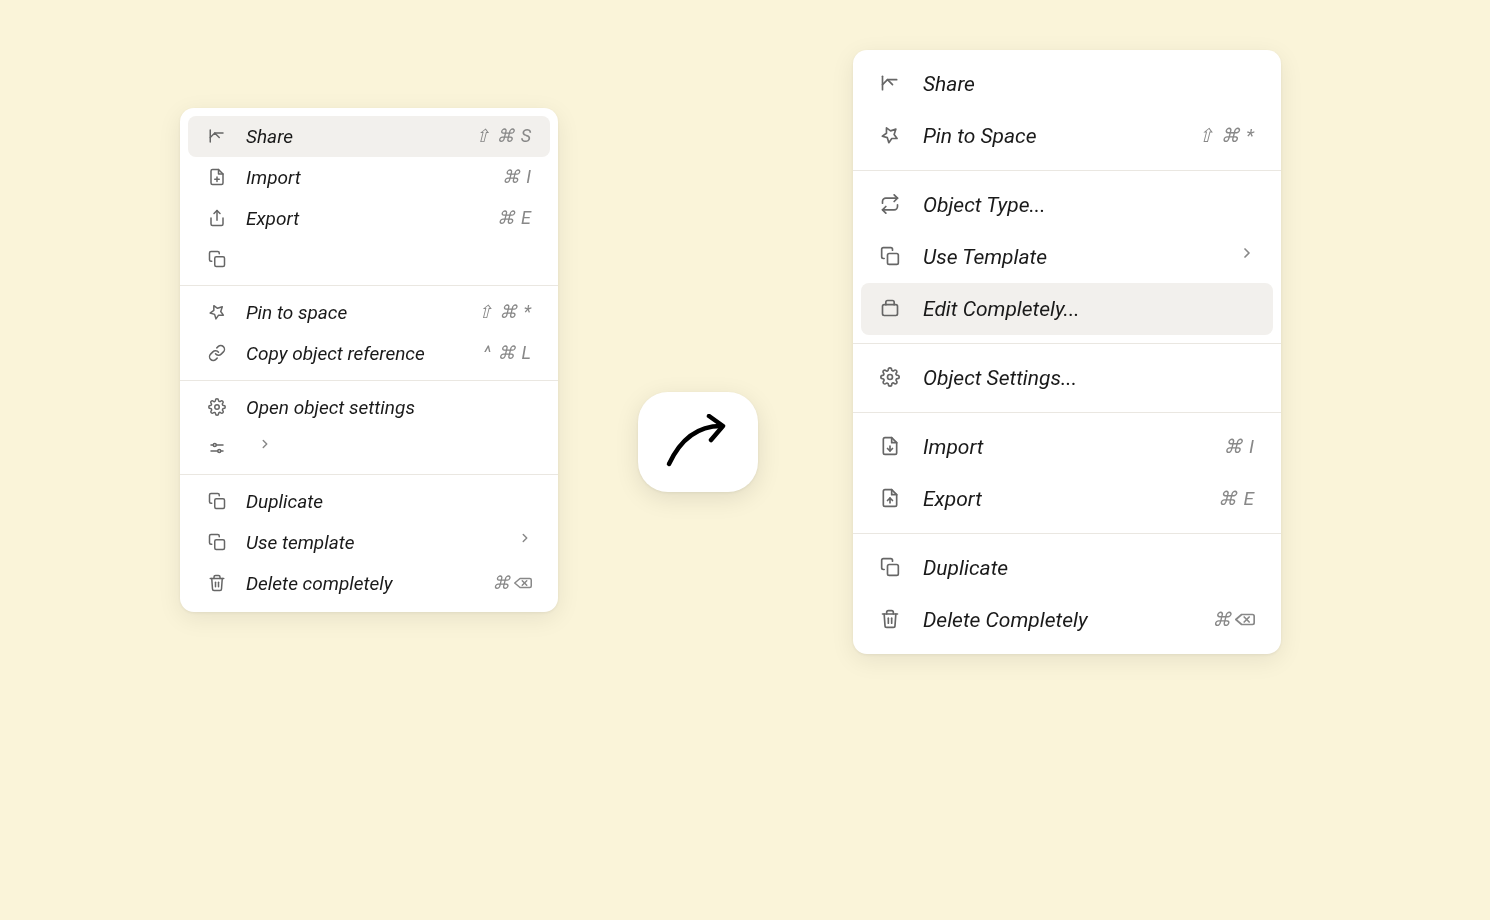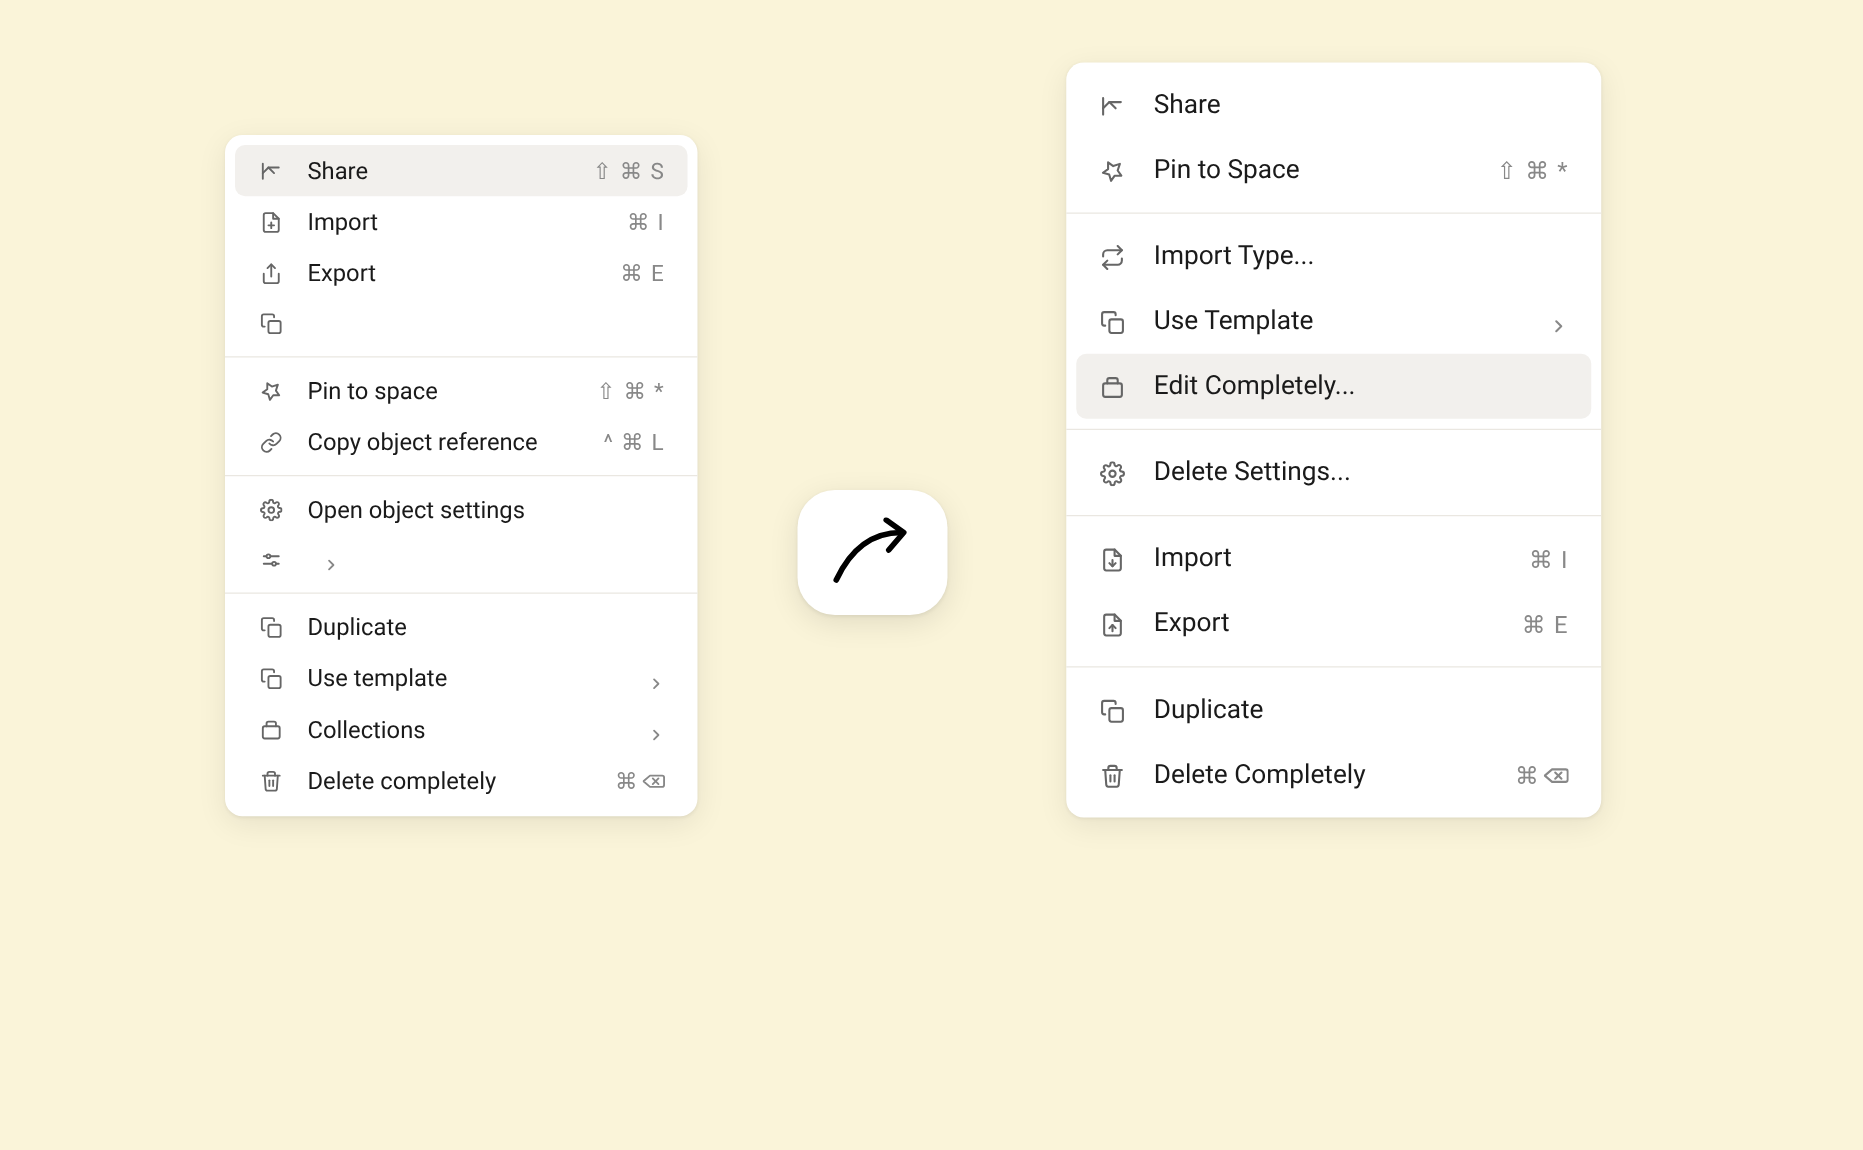--- a/index.html
+++ b/index.html
@@ -23,27 +23,28 @@
     left: 180px;
     width: 378px;
   }
   .menu-right {
     top: 50px;
     left: 853px;
     width: 428px;
   }
   .menu-item {
     display: flex;
-    align-items: flex-end;
+    align-items: flex-start;
     padding: 9px 18px;
     font-size: 19px;
     color: #1a1a1a;
     cursor: pointer;
     border-radius: 8px;
     margin: 0 8px;
+    font-style: italic;
   }
   .menu-right .menu-item {
     font-size: 21px;
     padding: 14px 18px;
   }
   .menu-item.highlighted {
     background: #f2f0ed;
   }
   .menu-item .icon {
     width: 22px;
@@ -217,34 +218,20 @@
     <span class="label">Use template</span>
     <span class="chevron">
       <svg width="14" height="14" viewBox="0 0 24 24" fill="none" stroke="currentColor" stroke-width="2.5" stroke-linecap="round" stroke-linejoin="round">
           <polyline points="9 18 15 12 9 6"></polyline>
         </svg>
     </span>
   </div>
   <div class="menu-item">
     <span class="icon">
       <svg width="18" height="18" viewBox="0 0 24 24" fill="none" stroke="currentColor" stroke-width="2" stroke-linecap="round" stroke-linejoin="round">
-          <path d="M5 8h14a2 2 0 0 1 2 2v9a2 2 0 0 1-2 2H5a2 2 0 0 1-2-2v-9a2 2 0 0 1 2-2z"></path>
-          <path d="M7 8V5a2 2 0 0 1 2-2h6a2 2 0 0 1 2 2v3"></path>
-        </svg>
-    </span>
-    <span class="label">Collections</span>
-    <span class="chevron">
-      <svg width="14" height="14" viewBox="0 0 24 24" fill="none" stroke="currentColor" stroke-width="2.5" stroke-linecap="round" stroke-linejoin="round">
-          <polyline points="9 18 15 12 9 6"></polyline>
-        </svg>
-    </span>
-  </div>
-  <div class="menu-item">
-    <span class="icon">
-      <svg width="18" height="18" viewBox="0 0 24 24" fill="none" stroke="currentColor" stroke-width="2" stroke-linecap="round" stroke-linejoin="round">
           <polyline points="3 6 5 6 21 6"></polyline>
           <path d="M19 6l-1 14a2 2 0 0 1-2 2H8a2 2 0 0 1-2-2L5 6"></path>
           <path d="M10 11v6"></path>
           <path d="M14 11v6"></path>
           <path d="M8 6V4a2 2 0 0 1 2-2h4a2 2 0 0 1 2 2v2"></path>
         </svg>
     </span>
     <span class="label">Delete completely</span>
     <span class="shortcut">⌘ <svg style="display:inline" width="18" height="14" viewBox="0 0 24 18" fill="none" stroke="currentColor" stroke-width="2" stroke-linecap="round" stroke-linejoin="round">
           <path d="M21 3H8l-7 6 7 6h13a2 2 0 0 0 2-2V5a2 2 0 0 0-2-2z"></path>
@@ -288,21 +275,21 @@
 
   <div class="menu-item">
     <span class="icon">
       <svg width="20" height="20" viewBox="0 0 24 24" fill="none" stroke="currentColor" stroke-width="2" stroke-linecap="round" stroke-linejoin="round">
           <polyline points="17 1 21 5 17 9"></polyline>
           <path d="M3 11V9a4 4 0 0 1 4-4h14"></path>
           <polyline points="7 23 3 19 7 15"></polyline>
           <path d="M21 13v2a4 4 0 0 1-4 4H3"></path>
         </svg>
     </span>
-    <span class="label">Import Type...</span>
+    <span class="label">Object Type...</span>
   </div>
   <div class="menu-item">
     <span class="icon">
       <svg width="20" height="20" viewBox="0 0 24 24" fill="none" stroke="currentColor" stroke-width="2" stroke-linecap="round" stroke-linejoin="round">
           <rect x="9" y="9" width="13" height="13" rx="2"></rect>
           <path d="M5 15H4a2 2 0 0 1-2-2V4a2 2 0 0 1 2-2h9a2 2 0 0 1 2 2v1"></path>
         </svg>
     </span>
     <span class="label">Use Template</span>
     <span class="chevron">
@@ -322,21 +309,21 @@
   </div>
   <div class="divider"></div>
 
   <div class="menu-item">
     <span class="icon">
       <svg width="20" height="20" viewBox="0 0 24 24" fill="none" stroke="currentColor" stroke-width="2" stroke-linecap="round" stroke-linejoin="round">
           <circle cx="12" cy="12" r="3"></circle>
           <path d="M19.4 15a1.65 1.65 0 0 0 .33 1.82l.06.06a2 2 0 1 1-2.83 2.83l-.06-.06a1.65 1.65 0 0 0-1.82-.33 1.65 1.65 0 0 0-1 1.51V21a2 2 0 0 1-4 0v-.09a1.65 1.65 0 0 0-1-1.51 1.65 1.65 0 0 0-1.82.33l-.06.06a2 2 0 1 1-2.83-2.83l.06-.06a1.65 1.65 0 0 0 .33-1.82 1.65 1.65 0 0 0-1.51-1H3a2 2 0 0 1 0-4h.09a1.65 1.65 0 0 0 1.51-1 1.65 1.65 0 0 0-.33-1.82l-.06-.06a2 2 0 1 1 2.83-2.83l.06.06a1.65 1.65 0 0 0 1.82.33h0a1.65 1.65 0 0 0 1-1.51V3a2 2 0 0 1 4 0v.09a1.65 1.65 0 0 0 1 1.51h0a1.65 1.65 0 0 0 1.82-.33l.06-.06a2 2 0 1 1 2.83 2.83l-.06.06a1.65 1.65 0 0 0-.33 1.82v0a1.65 1.65 0 0 0 1.51 1H21a2 2 0 0 1 0 4h-.09a1.65 1.65 0 0 0-1.51 1z"></path>
         </svg>
     </span>
-    <span class="label">Delete Settings...</span>
+    <span class="label">Object Settings...</span>
   </div>
   <div class="divider"></div>
 
   <div class="menu-item">
     <span class="icon">
       <svg width="20" height="20" viewBox="0 0 24 24" fill="none" stroke="currentColor" stroke-width="2" stroke-linecap="round" stroke-linejoin="round">
           <path d="M14 2H6a2 2 0 0 0-2 2v16a2 2 0 0 0 2 2h12a2 2 0 0 0 2-2V8z"></path>
           <polyline points="14 2 14 8 20 8"></polyline>
           <polyline points="12 18 12 12"></polyline>
           <polyline points="9 15 12 18 15 15"></polyline>

